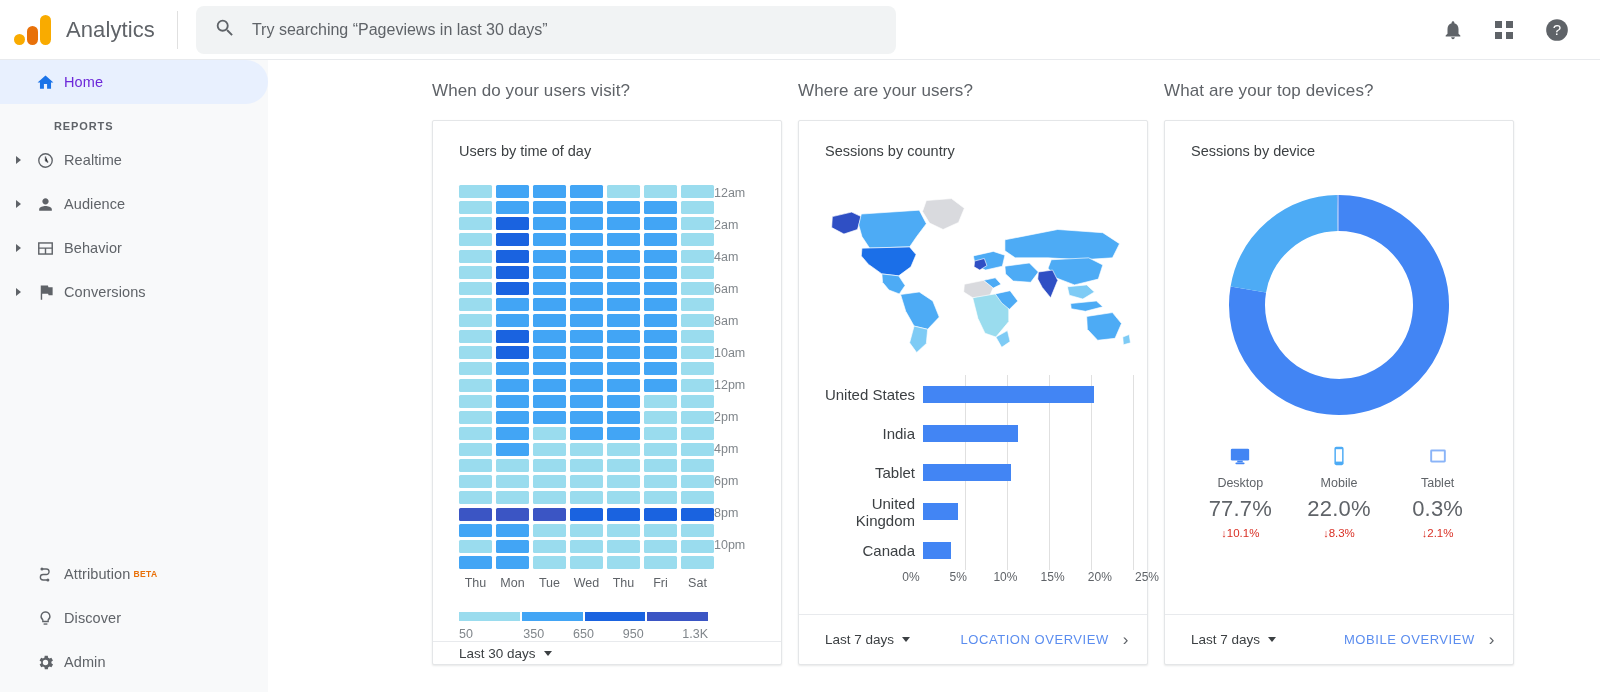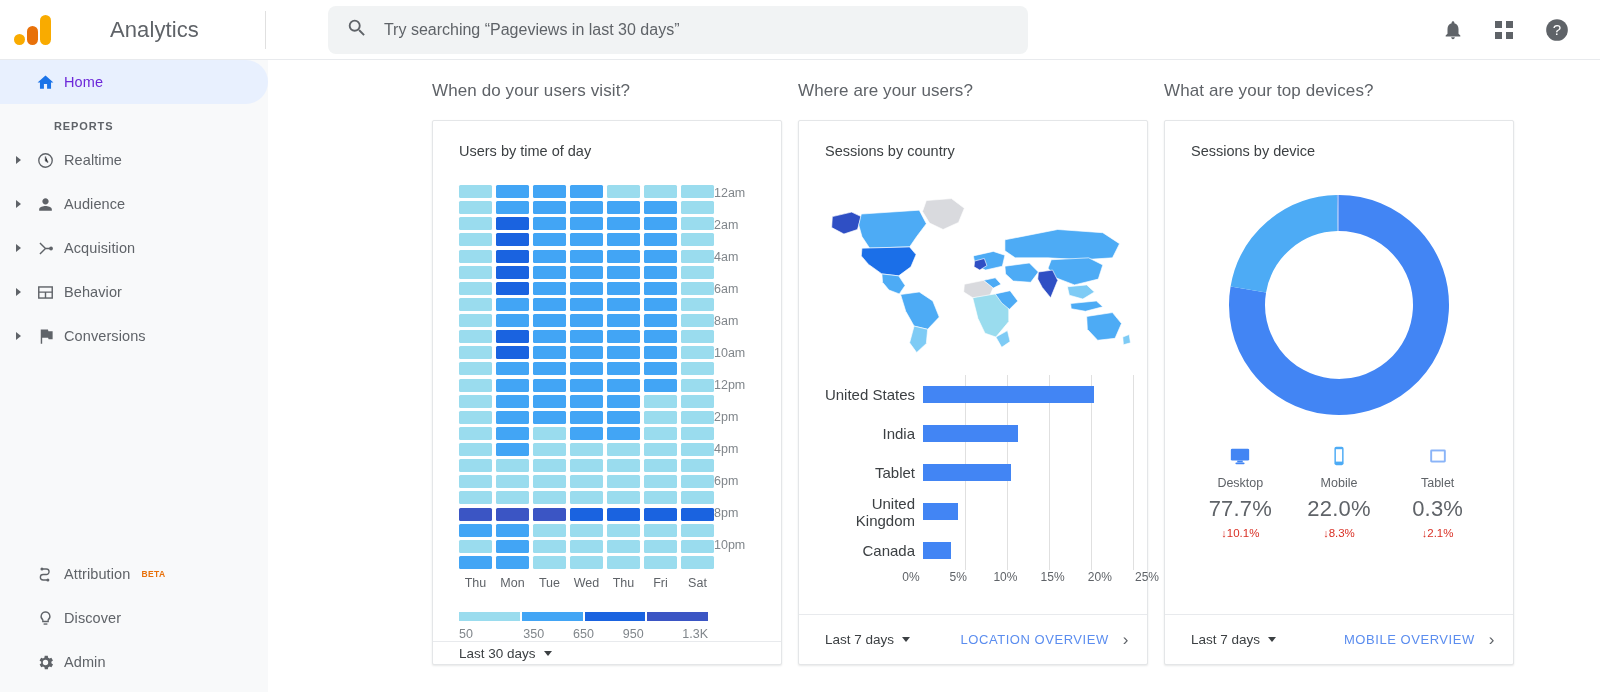--- a/index.html
+++ b/index.html
@@ -9,21 +9,20 @@
     font-family: "Liberation Sans", sans-serif;
     color: #3c4043;
     overflow: hidden;
   }
 
   
   .topbar {
     position: absolute; top: 0; left: 0; width: 1600px; height: 60px;
     background: #fff; display: flex; align-items: center;
     border-bottom: 1px solid #e8eaed;
-    gap: 44px;
   }
   .ga-logo { width: 42px; height: 34px; margin-left: 14px; position: relative; }
   .ga-logo .b1 { position:absolute; left:0px;  bottom:2px; width:11px; height:11px; border-radius:50%; background:#F9AB00; }
   .ga-logo .b2 { position:absolute; left:13px; bottom:2px; width:11px; height:19px; border-radius:5.5px; background:#E8710A; }
   .ga-logo .b3 { position:absolute; left:26px; bottom:2px; width:11px; height:30px; border-radius:5.5px; background:#F9AB00; }
   .brand-name { font-size: 22px; color: #5f6368; margin-left: 10px; letter-spacing: .1px; }
   .vdiv { width: 1px; height: 38px; background: #e0e0e0; margin: 0 18px 0 22px; }
   .acct { display: flex; flex-direction: column; justify-content: center; }
   .crumbs { font-size: 12.5px; color: #5f6368; line-height: 16px; white-space: nowrap; }
   .crumbs .sep { margin: 0 4px; font-size: 11px; }
@@ -67,21 +66,21 @@
     width: 268px;
   }
   .nav-item.active .nlabel { color: #6d28d9; }
   .nav-item.no-arrow .arrow { visibility: hidden; }
   .section-label {
     font-size: 11px; color: #5f6368; letter-spacing: .9px;
     padding: 16px 0 6px 54px; font-weight: bold;
   }
   .beta {
     font-size: 8.5px; color: #e8710a; font-weight: bold; letter-spacing: .4px;
-    vertical-align: super; margin-left: 11px;
+    vertical-align: super; margin-left: 3px;
   }
   .nav-bottom { position: absolute; bottom: 8px; left: 0; width: 268px; }
 
   
   .main {
     position: absolute; top: 60px; left: 268px; width: 1332px; height: 632px;
     background: #fff; padding: 18px 0 0 0;
   }
   .cards-row { display: flex; gap: 16px; padding-left: 164px; }
   .col { width: 350px; }
@@ -225,32 +224,20 @@
         <i></i>
       </span>
     <span class="nicon">
       <svg width="19" height="19" viewBox="0 0 24 24">
           <path fill="#5f6368" d="M12 12c2.2 0 4-1.8 4-4s-1.8-4-4-4-4 1.8-4 4 1.8 4 4 4zm0 2c-2.7 0-8 1.3-8 4v2h16v-2c0-2.7-5.3-4-8-4z"></path>
         </svg>
     </span>
     <span class="nlabel">Audience</span>
   </div>
 
-  <div class="nav-item">
-    <span class="arrow">
-        <i></i>
-      </span>
-    <span class="nicon">
-      <svg width="19" height="19" viewBox="0 0 24 24">
-        <path fill="none" stroke="#5f6368" stroke-width="1.8" d="M5 5l7 7-7 7M12 12h6"></path>
-        <circle cx="19" cy="12" r="2.4" fill="#5f6368"></circle>
-      </svg>
-    </span>
-    <span class="nlabel">Acquisition</span>
-  </div>
 
   <div class="nav-item">
     <span class="arrow">
         <i></i>
       </span>
     <span class="nicon">
       <svg width="19" height="19" viewBox="0 0 24 24">
         <rect x="3.5" y="5" width="17" height="14" fill="none" stroke="#5f6368" stroke-width="1.8"></rect>
         <path stroke="#5f6368" stroke-width="1.8" d="M3.5 11.5h17M12 11.5V19"></path>
       </svg>

